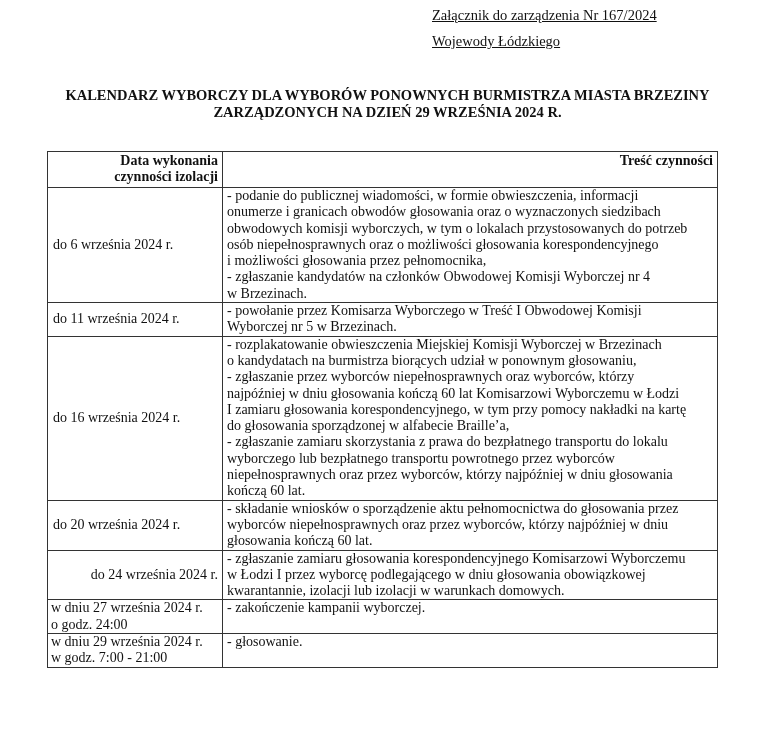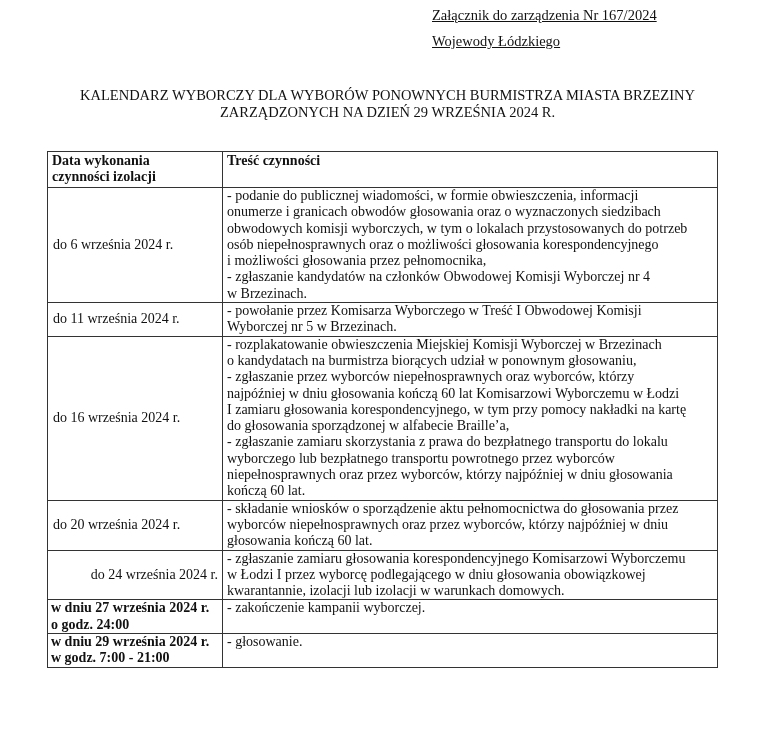--- a/index.html
+++ b/index.html
@@ -1,29 +1,29 @@
 <!DOCTYPE html>
 <html><head>
 <meta charset="utf-8">
 <style>
   html, body { margin: 0; padding: 0; background: #ffffff; }
   body { width: 775px; height: 755px; position: relative; overflow: hidden;
          font-family: "Liberation Serif", "DejaVu Serif", serif; color: #111; }
   .annex { position: absolute; left: 432px; top: 2px; font-size: 14.5px; line-height: 26px; text-decoration: underline; }
   .annex div { white-space: nowrap; }
   .title { position: absolute; left: 20px; width: 735px; top: 87px; text-align: center;
-           font-weight: normal; font-size: 14.5px; line-height: 17px; }
+           font-weight: bold; font-size: 14.5px; line-height: 17px; }
   table.cal { position: absolute; left: 47px; top: 151px; width: 671px;
               border-collapse: collapse; font-size: 14px; line-height: 16.3px; }
   table.cal td, table.cal th { border: 1.5px solid #333; vertical-align: top; padding: 0 4px; }
-  table.cal th { font-weight: bold; text-align: left; vertical-align: top; height: 34px; padding-top: 1px; }
+  table.cal th { font-weight: bold; text-align: right; vertical-align: top; height: 34px; padding-top: 1px; }
   .col-date { width: 166px; }
   .date-mid { vertical-align: middle !important; padding-left: 5px !important; }
   .date-center { vertical-align: middle !important; text-align: right; }
-  .date-top { vertical-align: top !important; padding-left: 3px !important; font-weight: bold; }
+  .date-top { vertical-align: top !important; padding-left: 3px !important; }
   .line { white-space: nowrap; }
 </style>
 </head>
 <body>
 
 <div class="annex">
   <div>Załącznik do zarządzenia Nr 167/2024</div>
   <div>Wojewody Łódzkiego</div>
 </div>
 

